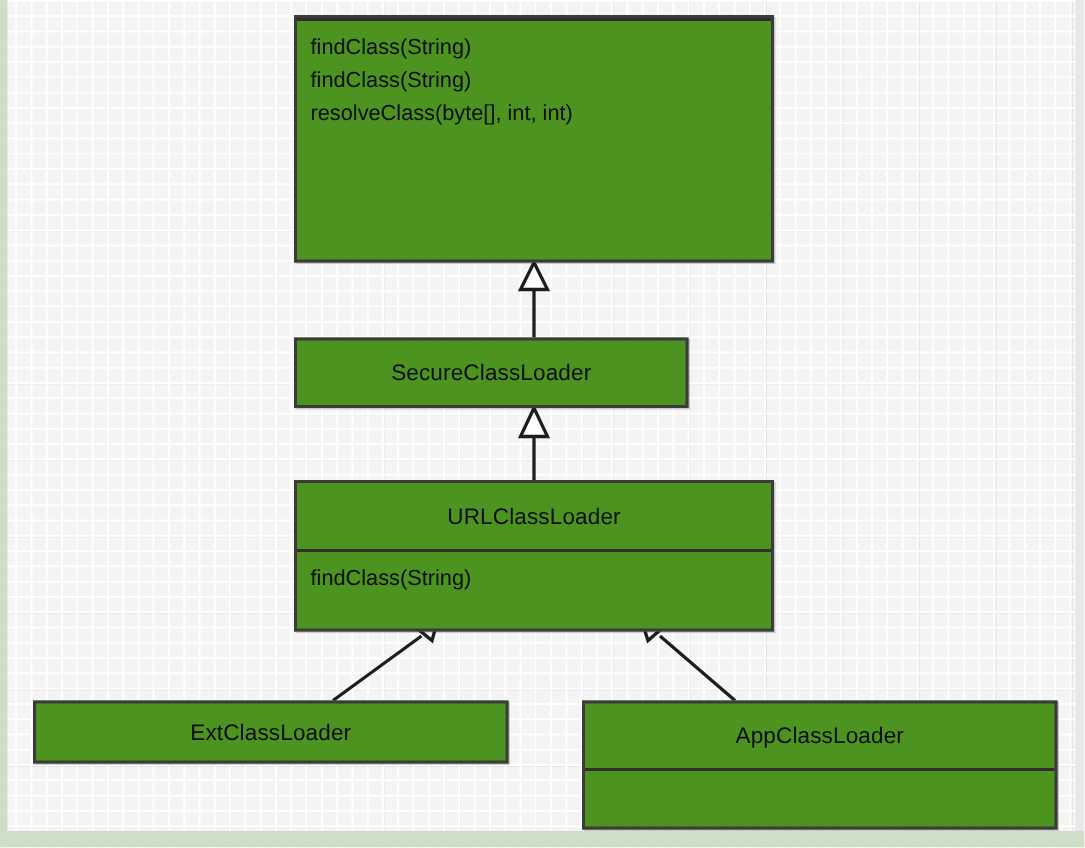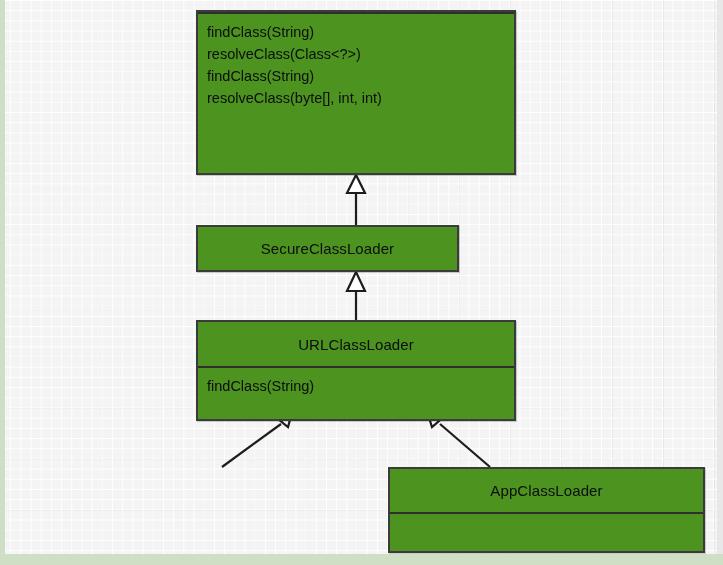--- a/index.html
+++ b/index.html
@@ -127,37 +127,39 @@
     <g>
       <line class="uml-edge-line" x1="490" y1="467" x2="440" y2="424"></line>
       <polygon class="uml-arrowhead" points="425,405 432,427 447,414"></polygon>
     </g>
   </svg>
 
   <div class="uml-box" id="box-classloader">
     <div class="uml-divider"></div>
     <div class="uml-members">
       <div class="uml-member">findClass(String)</div>
-      <div class="uml-member">resolveClass(Class&lt;?&gt;)</div>
       <div class="uml-member">findClass(String)</div>
       <div class="uml-member">resolveClass(byte[], int, int)</div>
     </div>
   </div>
 
   <div class="uml-box" id="box-secureclassloader">
     <div class="uml-title">SecureClassLoader</div>
   </div>
 
   <div class="uml-box" id="box-urlclassloader">
     <div class="uml-title">URLClassLoader</div>
     <div class="uml-divider"></div>
     <div class="uml-members">
       <div class="uml-member">findClass(String)</div>
     </div>
   </div>
 
+  <div class="uml-box" id="box-extclassloader">
+    <div class="uml-title">ExtClassLoader</div>
+  </div>
 
   <div class="uml-box" id="box-appclassloader">
     <div class="uml-title">AppClassLoader</div>
     <div class="uml-divider"></div>
   </div>
 
 </div>
 
 </body></html>

